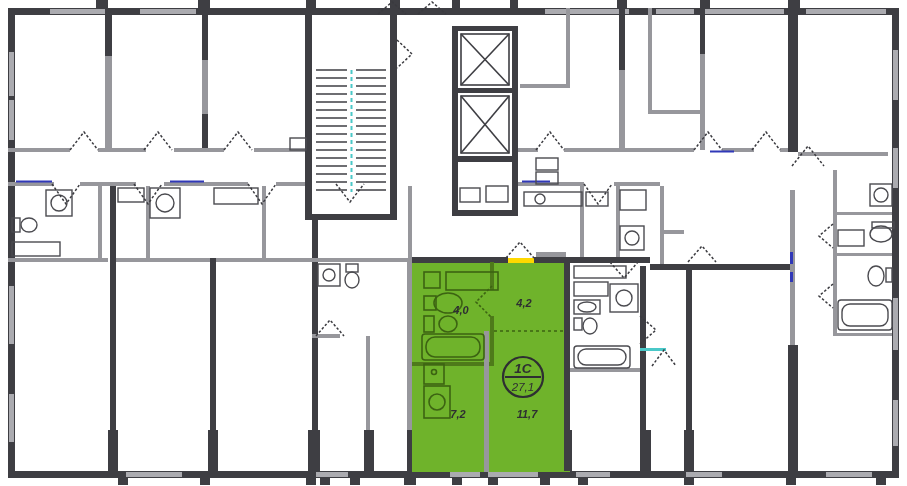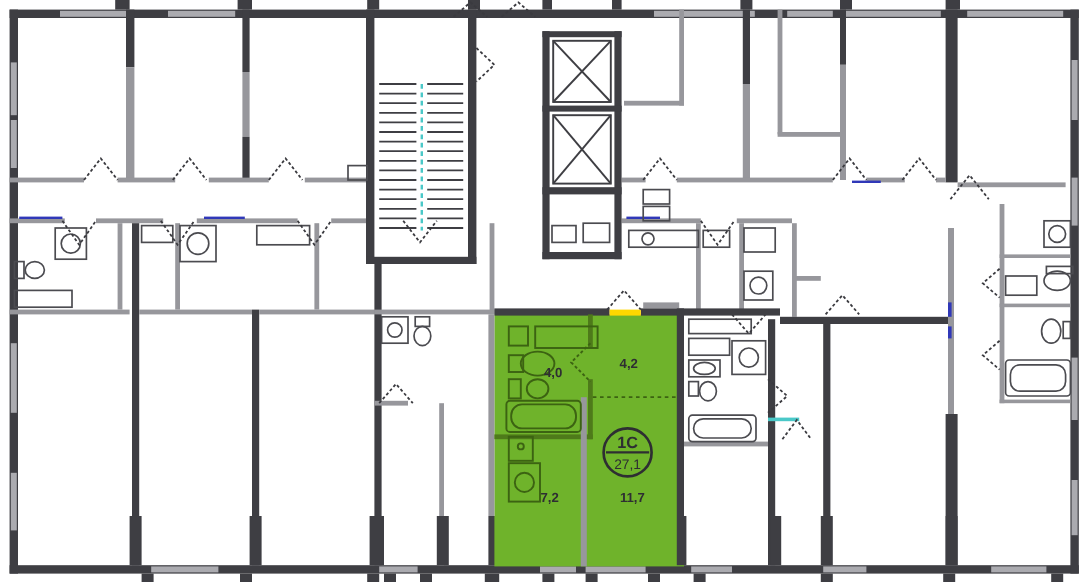--- a/index.html
+++ b/index.html
@@ -1,17 +1,17 @@
 <!DOCTYPE html>
 <html><head>
 <meta charset="utf-8">
 <style>
   html,body{margin:0;padding:0;background:#ffffff;}
   .plan-wrap{position:relative;width:907px;height:486px;background:#fff;overflow:hidden;
-             font-family:"Liberation Sans", sans-serif;}
+             font-family:"Liberation Sans", sans-serif;font-style:italic;}
   svg{display:block}
   .wd{fill:#3E3E43;}            
   .wl{fill:#97979C;}            
   .win{fill:#ABABB0;}           
   .blue{fill:#3038B8;}          
   .teal{fill:#4AC8C8;}
   .fx{fill:none;stroke:#4B4B50;stroke-width:1.4;}              
   .door{fill:none;stroke:#3A3A3F;stroke-width:1.5;stroke-dasharray:2.5 2;}
   .step{stroke:#3E3E43;stroke-width:1.5;}
   .shaftx{fill:none;stroke:#3E3E43;stroke-width:1.6;}

